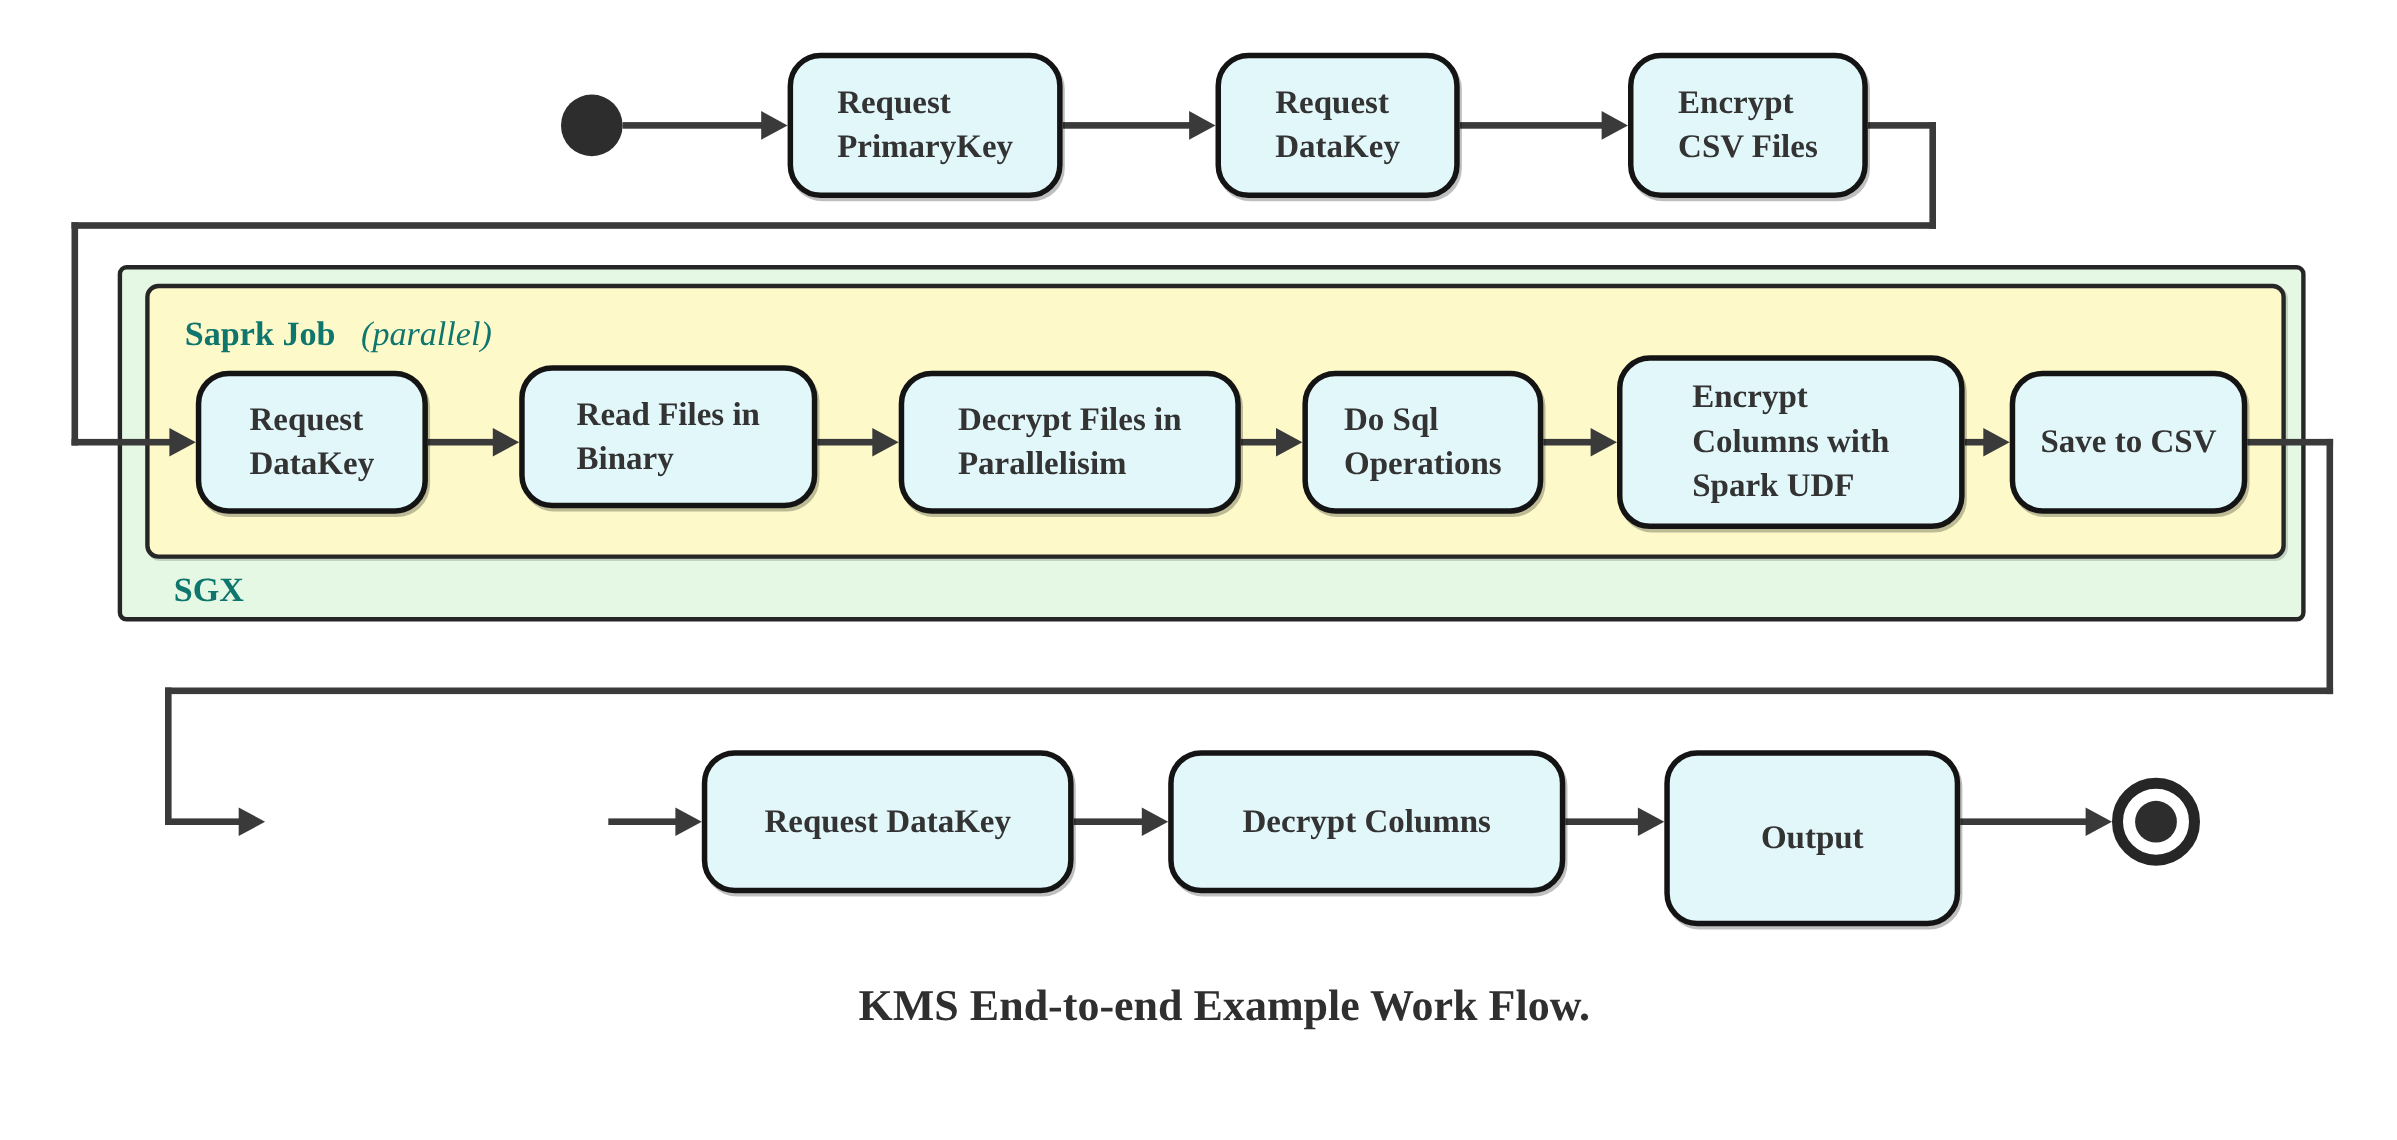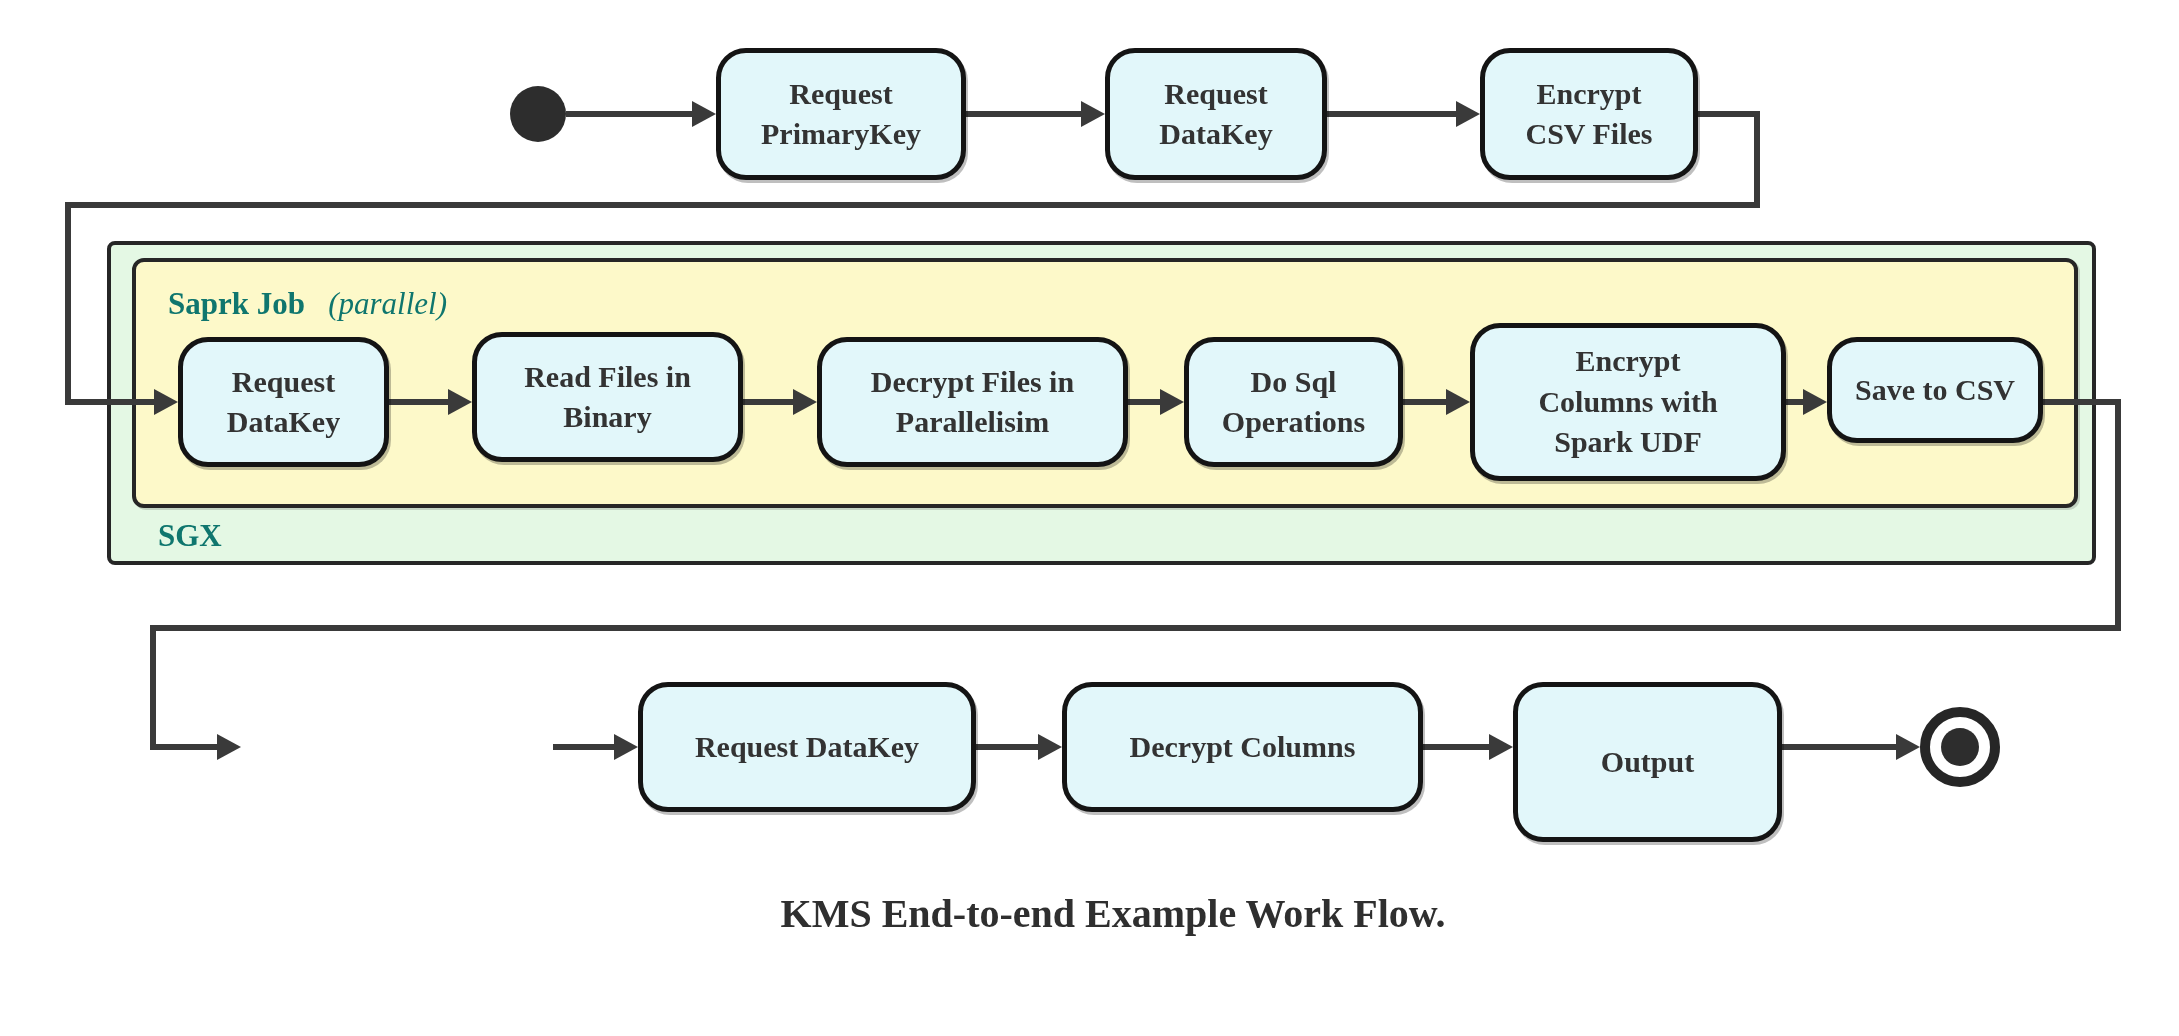--- a/index.html
+++ b/index.html
@@ -32,21 +32,21 @@
   .container-label .subtitle{
     font-weight:normal;font-style:italic;
   }
   .node{
     position:absolute;
     box-sizing:border-box;
     background:#e2f7fa;
     border:5px solid #141414;
     border-radius:30px;
     display:flex;align-items:center;justify-content:center;
-    text-align:center;
+    text-align:left;
     font-size:30px;font-weight:bold;color:#333333;
     line-height:1.35;
     white-space:pre-line;
     box-shadow:2px 3px 0 rgba(0,0,0,0.25);
   }
   .edge{
     position:absolute;
     background:#3a3a3a;
   }
   .edge-h{height:6px;}
@@ -165,21 +165,21 @@
 DataKey</div>
   <div class="node" style="left:472px;top:332px;width:271px;height:130px;">Read Files in
 Binary</div>
   <div class="node" style="left:817px;top:337px;width:311px;height:130px;">Decrypt Files in
 Parallelisim</div>
   <div class="node" style="left:1184px;top:337px;width:219px;height:130px;">Do Sql
 Operations</div>
   <div class="node" style="left:1470px;top:323px;width:316px;height:158px;">Encrypt
 Columns with
 Spark UDF</div>
-  <div class="node" style="left:1827px;top:337px;width:216px;height:106px;">Save to CSV</div>
+  <div class="node" style="left:1827px;top:337px;width:216px;height:130px;">Save to CSV</div>
 
   <div class="node" style="left:638px;top:682px;width:338px;height:130px;">Request DataKey</div>
   <div class="node" style="left:1062px;top:682px;width:361px;height:130px;">Decrypt Columns</div>
   <div class="node" style="left:1513px;top:682px;width:269px;height:160px;">Output</div>
 
   <div class="caption">KMS End-to-end Example Work Flow.</div>
 
 </div>
 
 </body></html>

